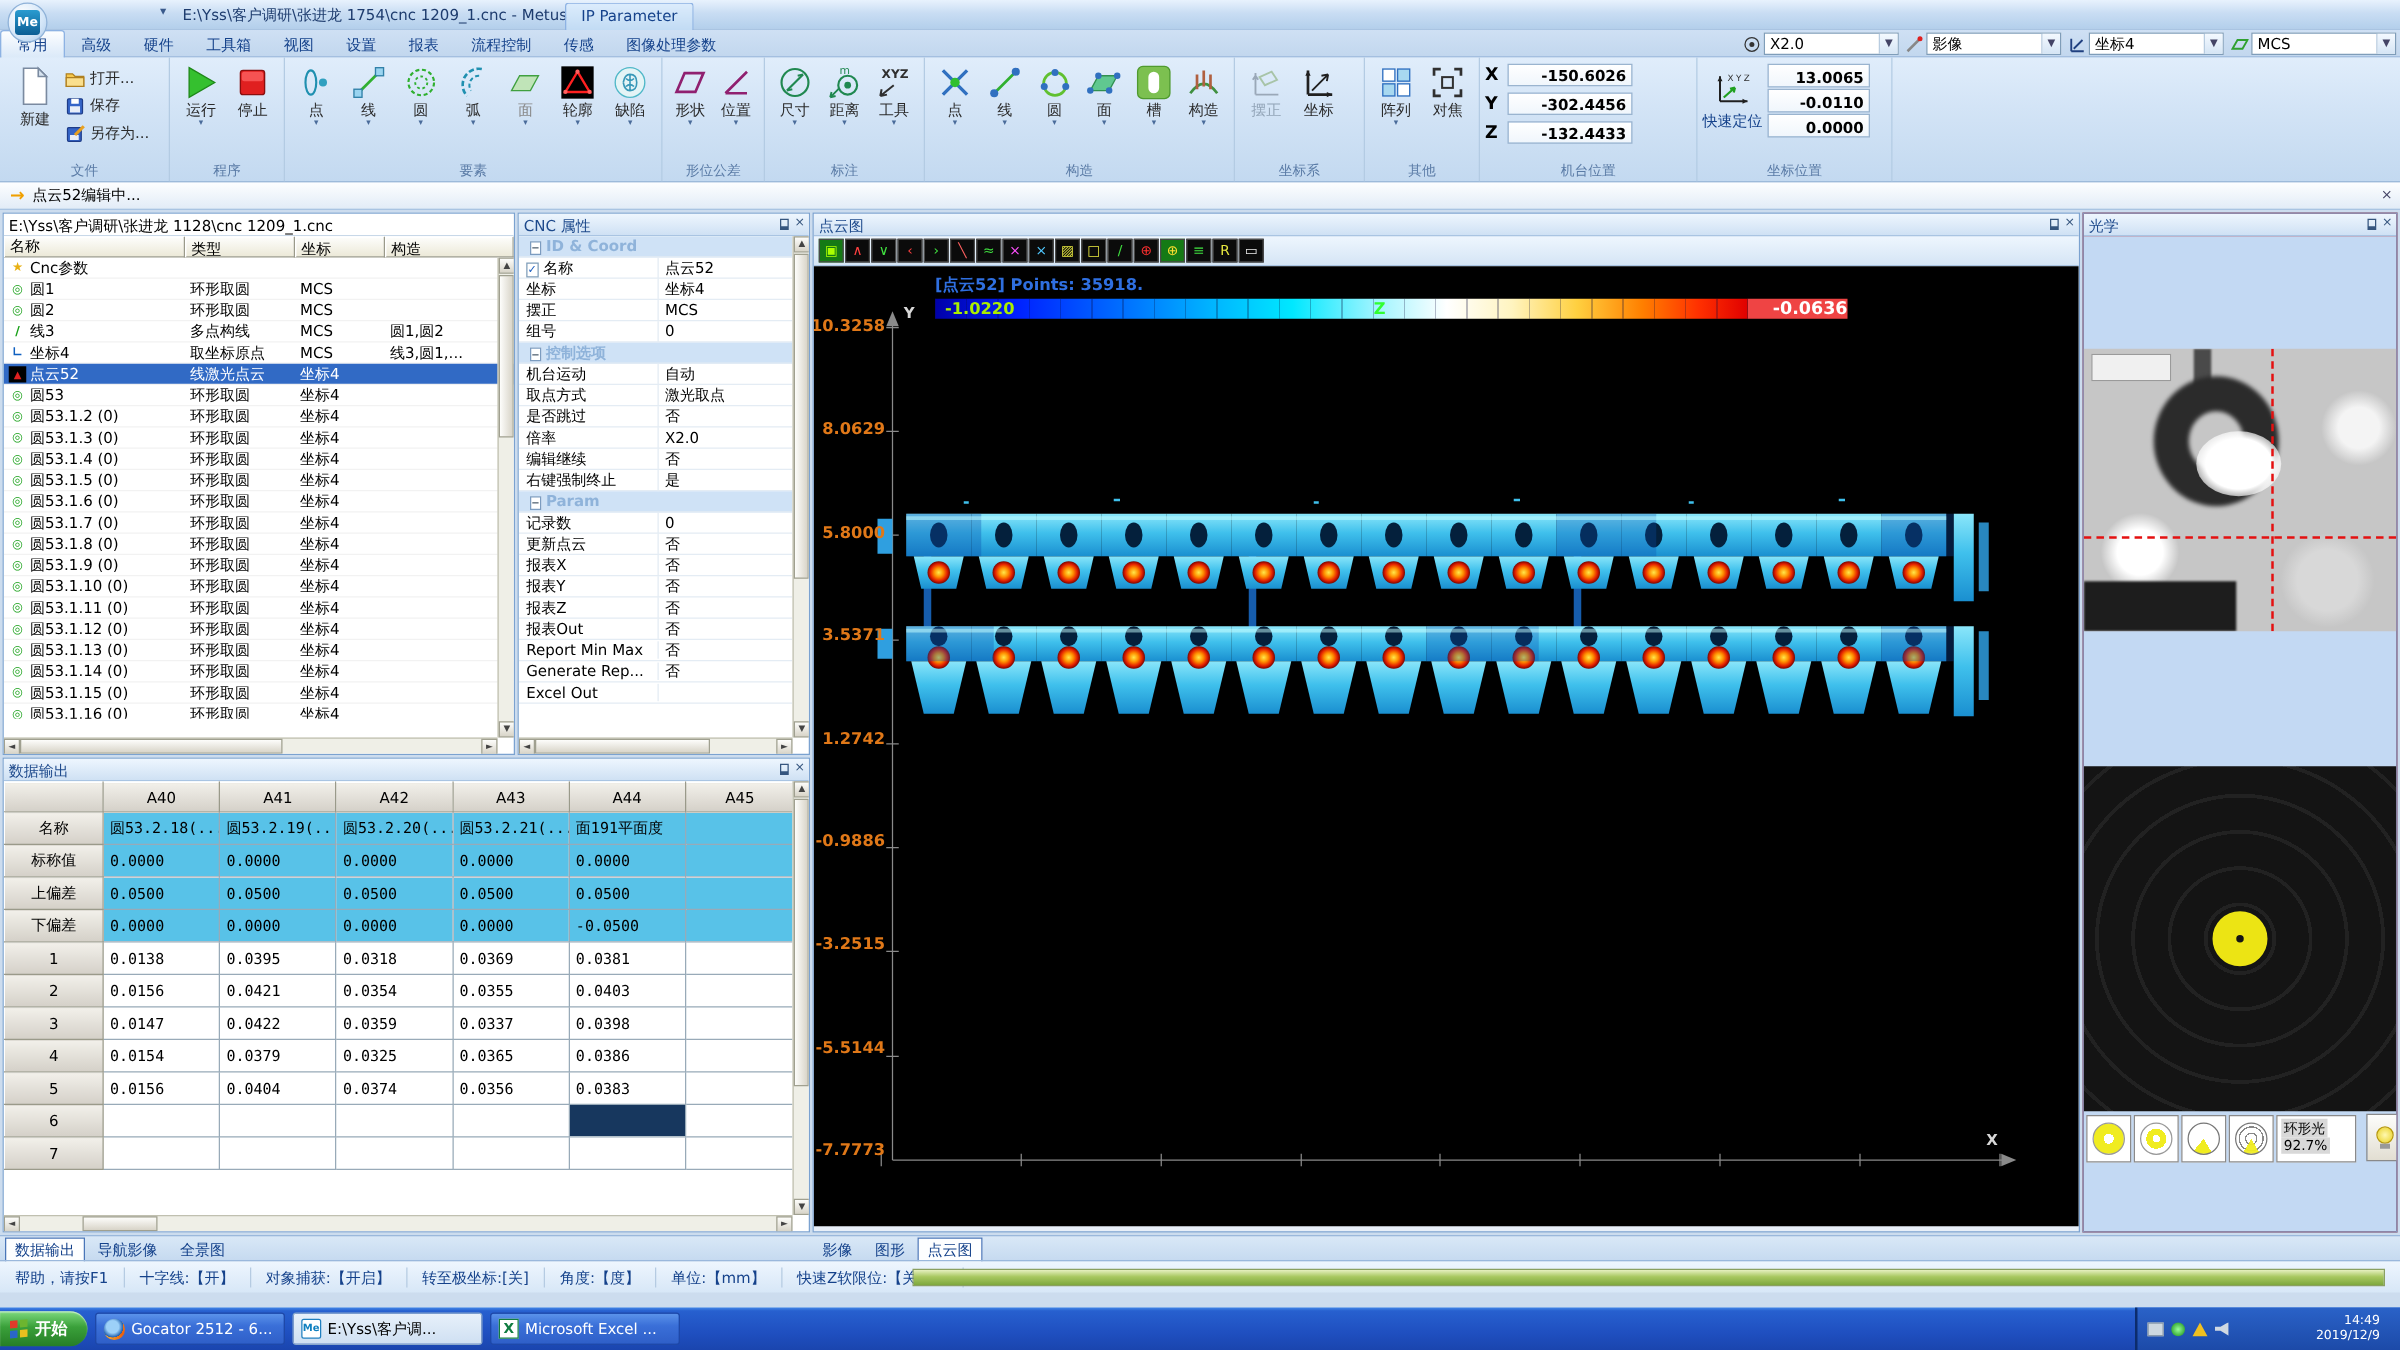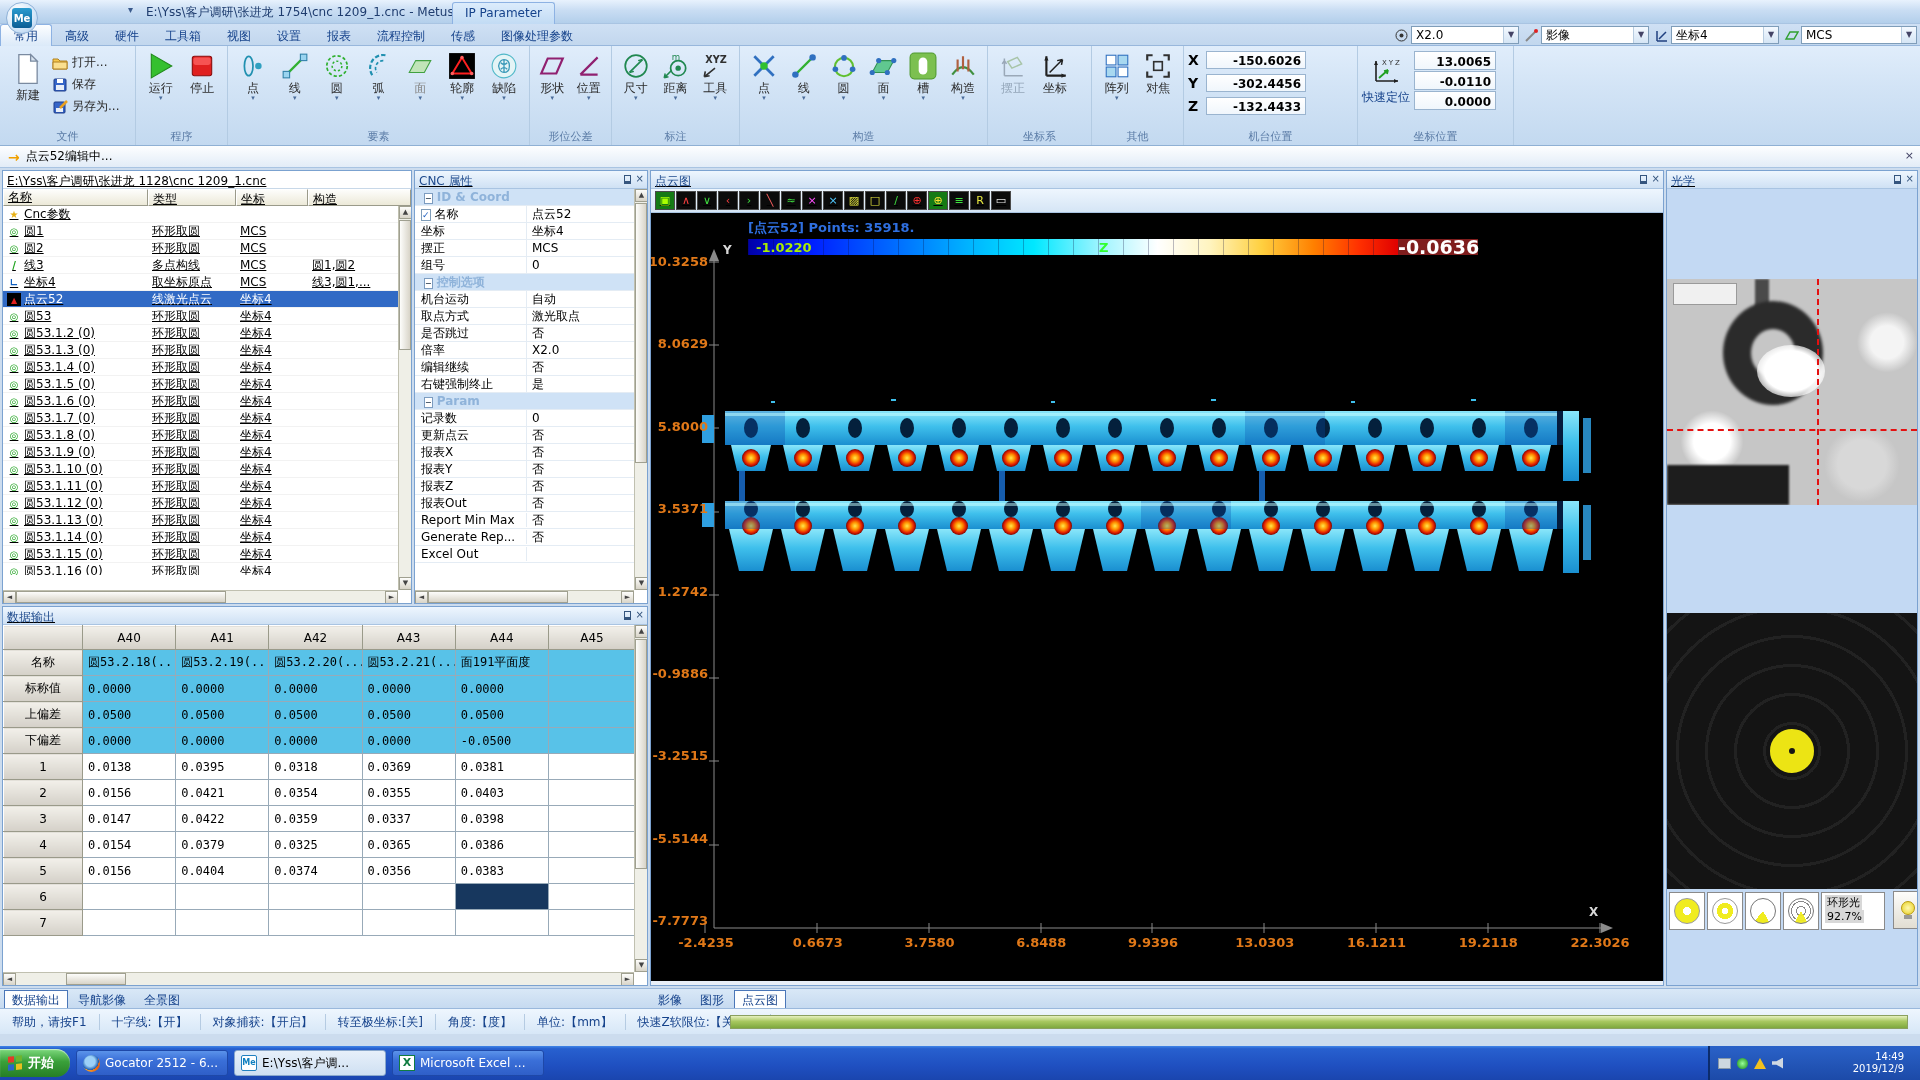--- a/index.html
+++ b/index.html
@@ -45,21 +45,21 @@
   .qv { width:82px; height:19px; background:linear-gradient(#ffffff,#f0f6fc); border:1px solid #9ab4cf; text-align:right; padding:3px 4px 0 0; font-weight:bold; }
   .qicon { display:flex; flex-direction:column; align-items:center; margin:4px 4px 0 0; color:#15428b; }
   .grayed { color:#93a5b8; }
 
   
   .notice { position:relative; height:22px; background:linear-gradient(#fdfeff,#e2ecf7); border-bottom:1px solid #a9c4e2; display:flex; align-items:center; padding-left:8px; }
   .narrow { color:#f0a000; font-weight:bold; font-size:14px; margin-right:6px; }
   .nclose { position:absolute; right:6px; top:3px; color:#446; font-size:11px; }
 
   
-  .main { height:820px; display:flex; gap:2px; padding:2px;text-decoration:underline; }
+  .main { height:820px; display:flex; gap:2px; padding:2px; }
   .panel { background:#fff; border:1px solid #7ba2d0; position:relative; }
   .ptitle { height:18px; background:linear-gradient(#eef6fe,#cfe1f4); border-bottom:1px solid #a9c4e2; color:#1e4a8c; padding:2px 4px; position:relative; }
   .pbtns { position:absolute; right:3px; top:2px; display:flex; gap:5px; color:#35557e; font-size:10px; }
   .pin { display:inline-block; width:7px; height:9px; border:1px solid #35557e; border-bottom:3px solid #35557e; margin-top:2px; }
 
   .leftcol { width:646px; display:flex; flex-direction:column; gap:2px; }
   .toprow { height:434px; display:flex; gap:2px; }
 
   
   .treepanel { width:410px; overflow:hidden; }
@@ -115,21 +115,21 @@
   .cbtn { width:20px; height:19px; background:#0b0b0b; border:1px solid #4a4a4a; color:#ddd; font-size:11px; line-height:17px; text-align:center; }
   .cbtn.tbon { background:#157a15; }
   .canvas { position:relative; width:1012px; height:768px; background:#000; overflow:hidden; }
   .cplabel { position:absolute; left:97px; top:6px; color:#2f6fe0; font-weight:bold; font-size:13px; }
   .cbar { position:absolute; left:97px; top:26px; display:flex; }
   .cgrad { position:relative; width:650px; height:16px;
     background:repeating-linear-gradient(90deg,rgba(10,10,60,.28) 0 1px,transparent 1px 25px),
     linear-gradient(90deg,#0000a8 0%,#0020ff 10%,#0068ff 22%,#00b4ff 34%,#00e8ff 44%,#9cf4ff 54%,#ffffff 63%,#fff4c0 71%,#ffd040 79%,#ff8000 87%,#ff3000 94%,#e00000 100%); }
   .cbmin { position:absolute; left:8px; top:1px; color:#aaee00; font-weight:bold; font-size:13px; }
   .cbz { position:absolute; left:54%; top:1px; color:#30ff30; font-weight:bold; font-size:13px; }
-  .cbmax { width:80px; height:16px; background:#7f1d1d; color:#fff; font-weight:bold; font-size:19px; text-align:right; line-height:16px; }
+  .cbmax { width:80px; height:16px; background:#ef4444; color:#fff; font-weight:bold; font-size:14px; text-align:right; line-height:16px; }
   .yticks { position:absolute; left:0; top:41px; height:674px; width:57px; display:flex; flex-direction:column; justify-content:space-between; align-items:flex-end; }
   .yticks div, .xticks div { color:#e07818; font-weight:bold; font-size:13px; }
   .xticks { position:absolute; left:24px; top:722px; width:956px; display:flex; justify-content:space-between; }
   .xticks div { width:62px; text-align:center; }
   .ylab { position:absolute; left:72px; top:30px; color:#d8d8d8; font-weight:bold; }
   .xlab { position:absolute; left:938px; top:692px; color:#d8d8d8; font-weight:bold; }
   .bands { position:absolute; left:0; top:0; }
 
   
   .optics { flex:1; background:#b91c1c; overflow:hidden; }
@@ -1247,31 +1247,20 @@
       <div class="yticks">
           <div>10.3258</div>
           <div>8.0629</div>
           <div>5.8000</div>
           <div>3.5371</div>
           <div>1.2742</div>
           <div>-0.9886</div>
           <div>-3.2515</div>
           <div>-5.5144</div>
           <div>-7.7773</div>
-        </div>
-      <div class="xticks">
-          <div>-2.4235</div>
-          <div>0.6673</div>
-          <div>3.7580</div>
-          <div>6.8488</div>
-          <div>9.9396</div>
-          <div>13.0303</div>
-          <div>16.1211</div>
-          <div>19.2118</div>
-          <div>22.3026</div>
         </div>
       <div class="ylab">Y</div>
       <div class="xlab">X</div>
     </div>
   </div>
 
   <div class="panel optics">
     <div class="ptitle"><span>光学</span>
       <span class="pbtns">
           <span class="pin"></span>

